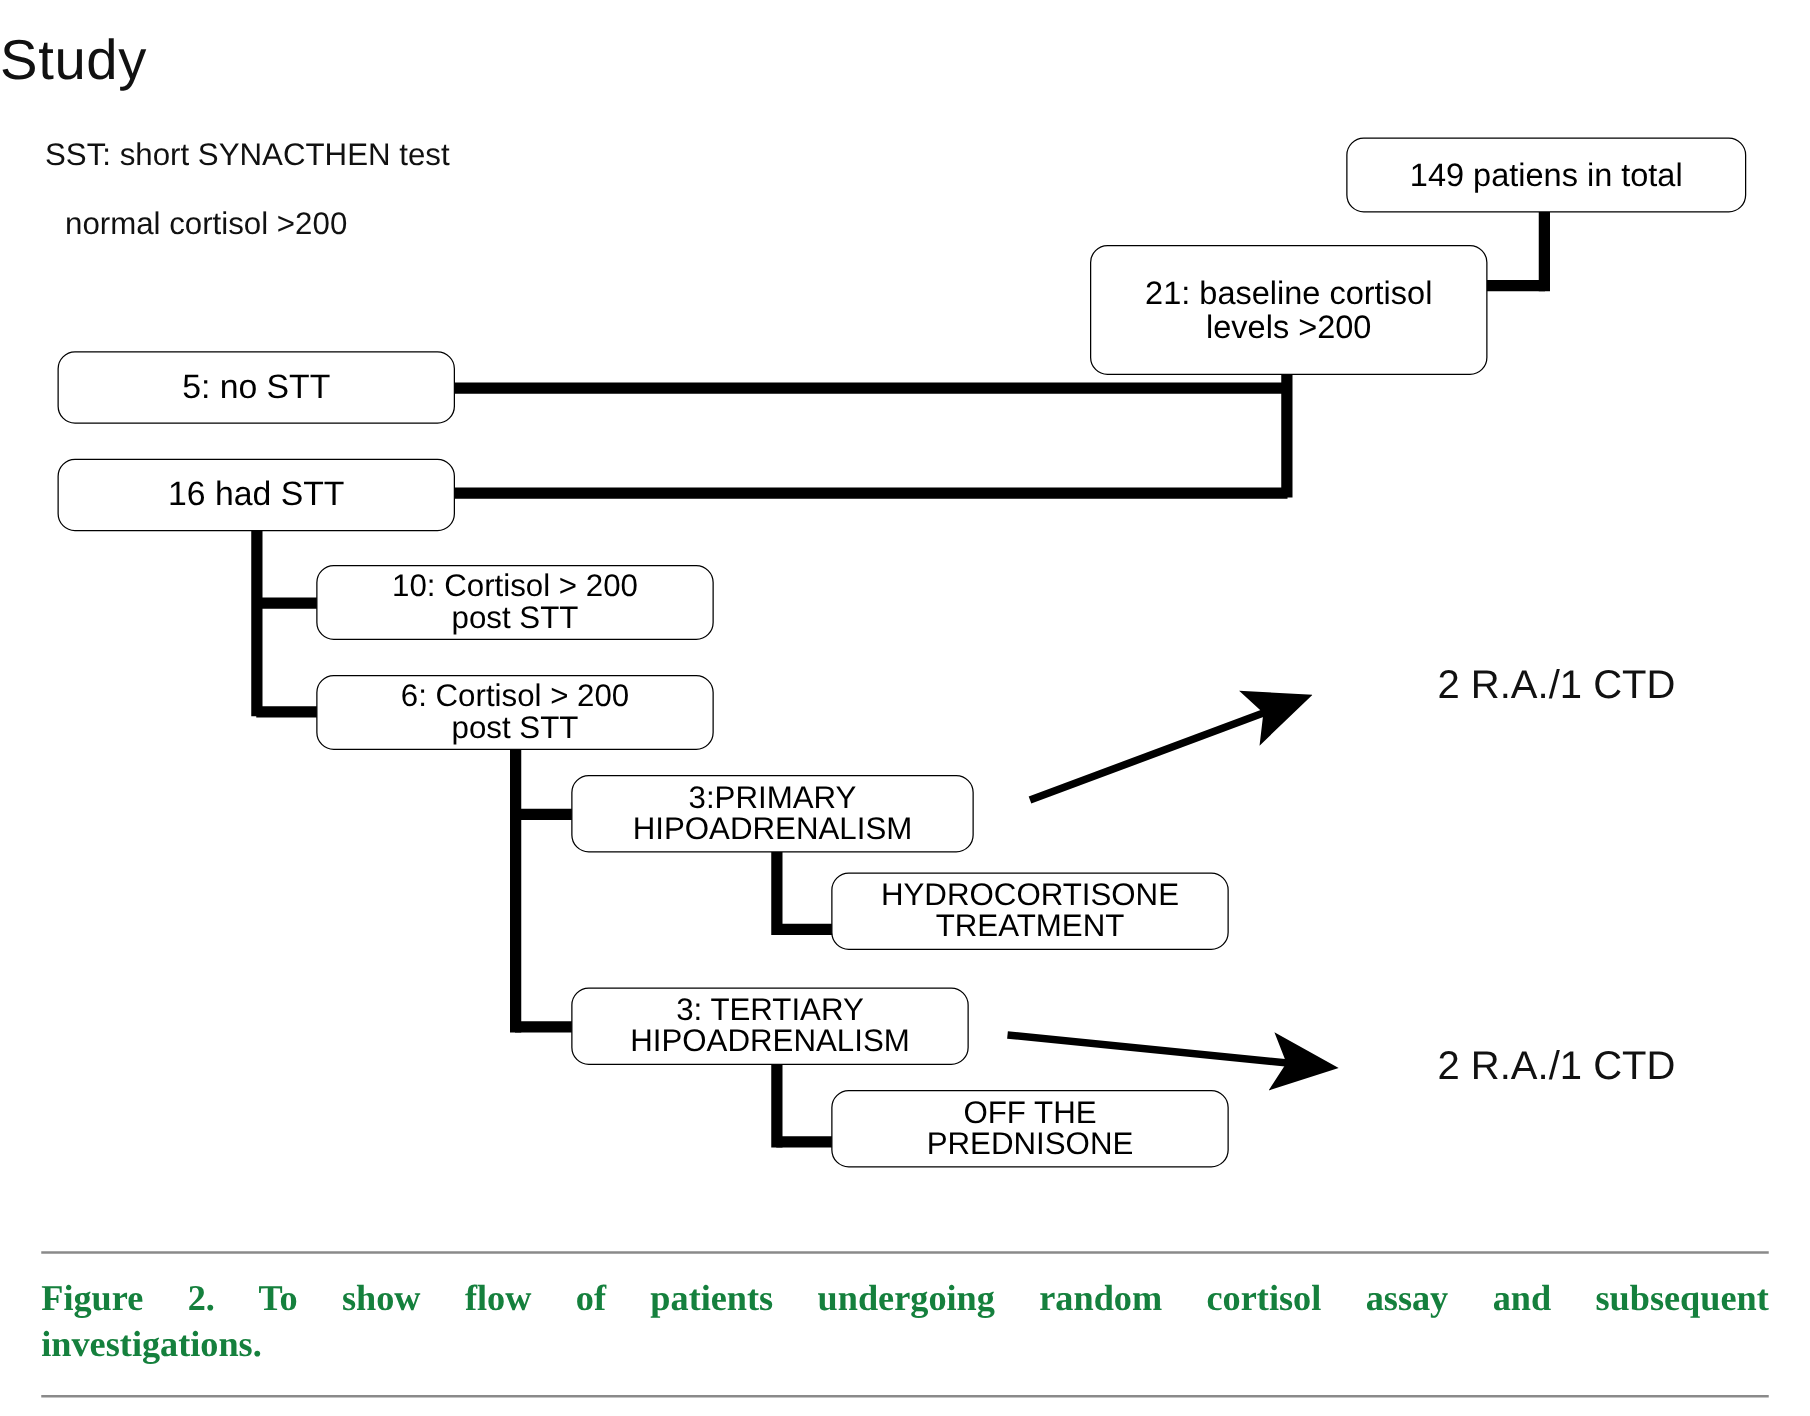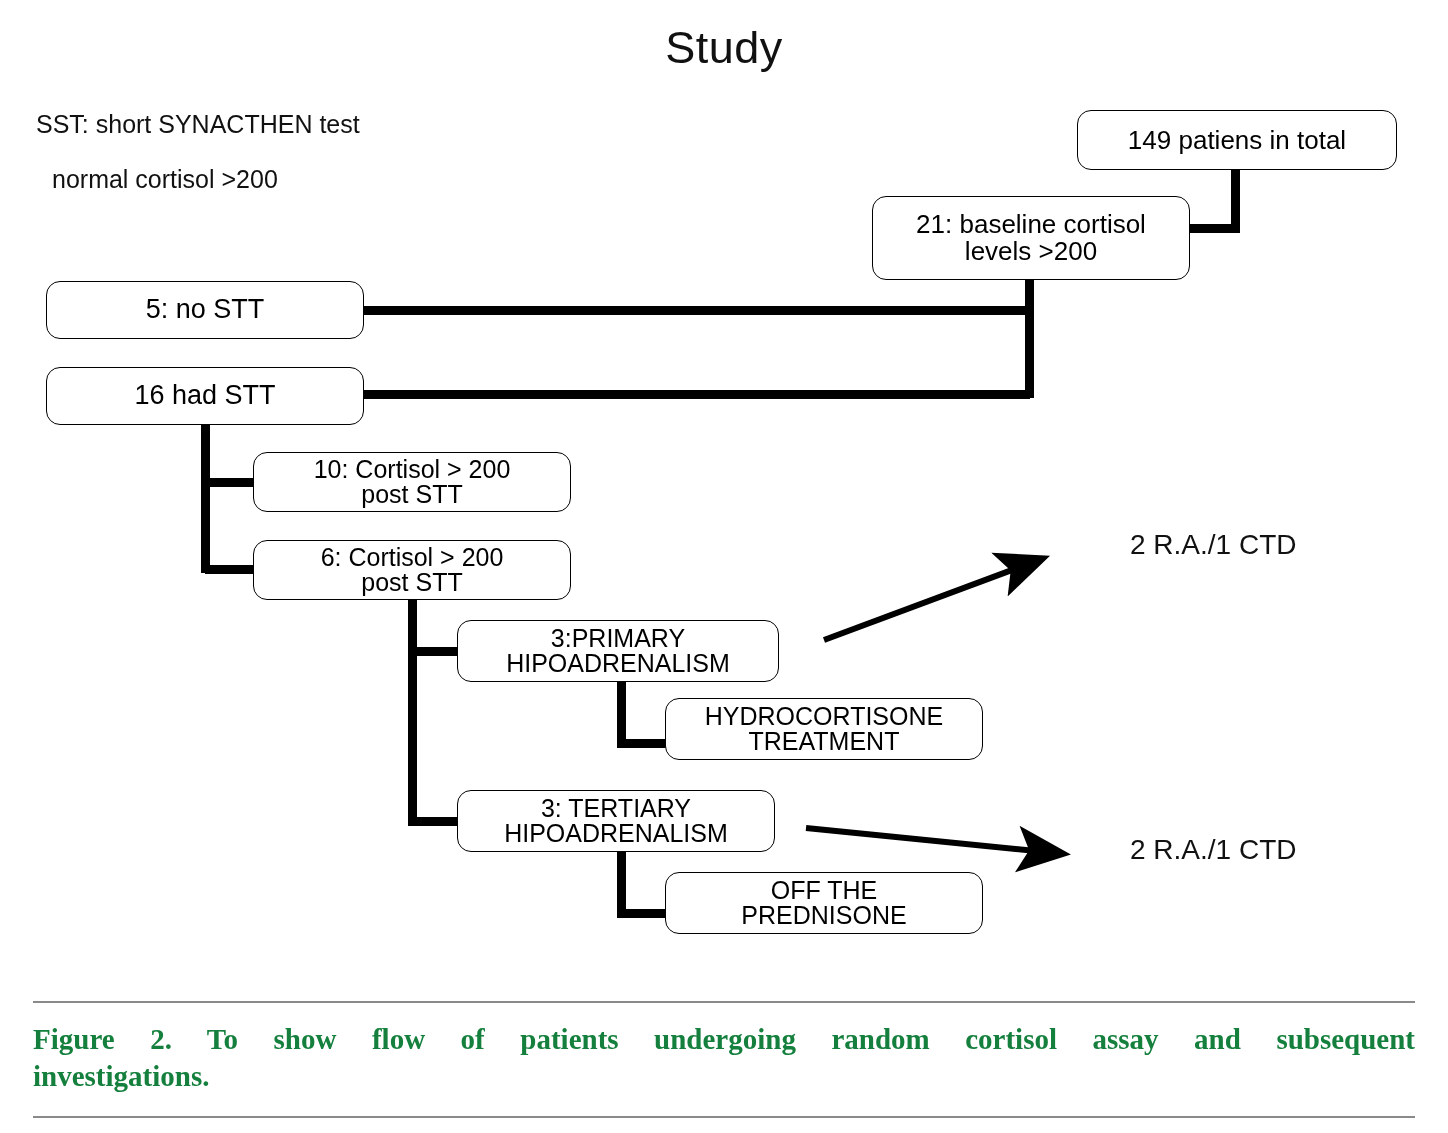--- a/index.html
+++ b/index.html
@@ -22,21 +22,21 @@
     width: 1448px;
     height: 1133px;
   }
 
   
   .fig-title {
     position: absolute;
     left: 0;
     top: 22px;
     width: 1448px;
-    text-align: center;
+    text-align: left;
     font-size: 45px;
     font-weight: 400;
     letter-spacing: 0.5px;
     color: #111;
   }
 
   
   .legend-line {
     position: absolute;
     font-size: 25px;
@@ -61,43 +61,44 @@
     z-index: 3;
   }
   .node .node-text {
     display: block;
     width: 100%;
     padding: 0 6px;
     white-space: pre-line;
   }
 
   .n-total   { left: 1077px; top: 110px;  width: 320px; height: 60px; font-size: 26px; }
-  .n-base    { left: 872px;  top: 196px;  width: 318px; height: 84px; font-size: 26px; }
+  .n-base    { left: 872px;  top: 196px;  width: 318px; height: 104px; font-size: 26px; }
   .n-nostt   { left: 46px;   top: 281px;  width: 318px; height: 58px; font-size: 27px; }
   .n-hadstt  { left: 46px;   top: 367px;  width: 318px; height: 58px; font-size: 27px; }
   .n-c10     { left: 253px;  top: 452px;  width: 318px; height: 60px; font-size: 25px; justify-content: flex-end; }
   .n-c6      { left: 253px;  top: 540px;  width: 318px; height: 60px; font-size: 25px; }
   .n-primary { left: 457px;  top: 620px;  width: 322px; height: 62px; font-size: 25px; justify-content: flex-end; }
   .n-hydro   { left: 665px;  top: 698px;  width: 318px; height: 62px; font-size: 25px; }
   .n-tert    { left: 457px;  top: 790px;  width: 318px; height: 62px; font-size: 25px; }
   .n-pred    { left: 665px;  top: 872px;  width: 318px; height: 62px; font-size: 25px; }
 
   
   .conn {
     position: absolute;
     background: #000000;
     z-index: 1;
   }
 
   
   .anno {
     position: absolute;
-    font-size: 28px;
+    font-size: 32px;
     color: #111;
     white-space: nowrap;
+    margin-left: 20px;
   }
   .anno-1 { left: 1130px; top: 529px; }
   .anno-2 { left: 1130px; top: 834px; }
 
   
   .arrow-layer {
     position: absolute;
     left: 0; top: 0;
     width: 1448px;
     height: 1133px;

